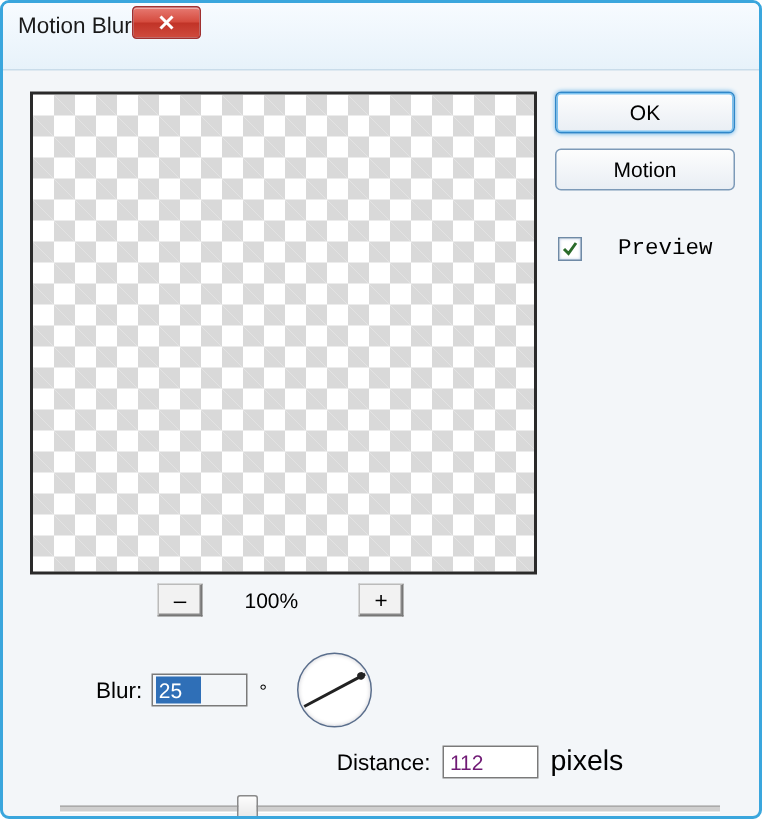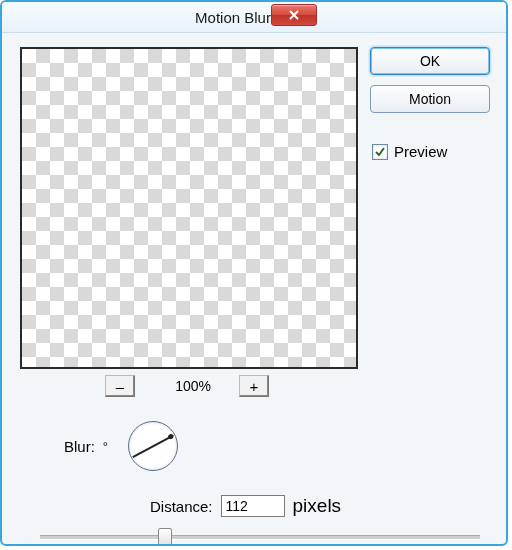--- a/index.html
+++ b/index.html
@@ -16,22 +16,22 @@
     border-radius: 6px;
     background: linear-gradient(#f7fbff, #eef5fb 30px, #f3f6f9 30px);
     position: relative;
     box-sizing: border-box;
     overflow: hidden;
   }
   .titlebar {
     height: 30px;
     display: flex;
     align-items: center;
-    justify-content: center;
-    padding: 0 0 0 10px;
+    justify-content: flex-start;
+    padding: 0 0 14px 10px;
     background: linear-gradient(#f7fbff, #e7f2fa);
     border-bottom: 1px solid #c9dcea;
   }
   .title-text {
     color: #1a1a1a;
     font-size: 15px;
   }
   .close-btn {
     width: 44px;
     height: 20px;
@@ -79,21 +79,21 @@
     display: flex;
     align-items: center;
     justify-content: center;
     font-size: 15px;
     line-height: 1;
     box-shadow: inset -1px -1px 0 #888;
   }
   .zoom-val {
     font-size: 14px;
     min-width: 48px;
-    text-align: right;
+    text-align: left;
   }
   .angle-row {
     display: flex;
     align-items: center;
     margin-top: 24px;
     margin-left: 44px;
     gap: 6px;
   }
   .label {
     font-size: 15px;
@@ -161,26 +161,27 @@
     background: #222;
     border-radius: 50%;
     left: 50%;
     top: 50%;
     transform: translate(-50%, -50%) rotate(-28deg) translateX(20px);
   }
   .dist-row {
     display: flex;
     align-items: center;
     gap: 8px;
-    margin-top: 24px;
+    margin-top: 12px;
     margin-left: 130px;
+    justify-content: center;
   }
   .dist-input {
     width: 64px;
-    color: #000000;
+    color: #701a75;
   }
   .unit {
     font-size: 19px;
   }
   .slider-track {
     position: relative;
     margin-top: 10px;
     margin-left: 20px;
     width: 440px;
     height: 20px;
@@ -223,23 +224,24 @@
     font-family: inherit;
     cursor: pointer;
   }
   .btn.primary {
     border: 1px solid #2f87c9;
     box-shadow: 0 0 0 1px #7cc2ef inset, 0 0 3px #6ab5e8;
   }
   .checkbox-row {
     display: flex;
     align-items: center;
-    gap: 6px;
+    gap: 24px;
     margin-top: 20px;
     margin-left: 2px;
+    font-family: Liberation Mono, monospace;
   }
   .checkbox {
     width: 14px;
     height: 14px;
     border: 1px solid #6f8aa6;
     background: #fff;
     display: inline-flex;
     align-items: center;
     justify-content: center;
     box-shadow: inset 0 0 2px rgba(100,140,200,0.5);
@@ -268,20 +270,23 @@
         <span>–</span>
       </div>
       <span class="zoom-val">100%</span>
       <div class="zoom-btn">
         <span>+</span>
       </div>
     </div>
 
     <div class="angle-row">
       <span class="label">Blur:</span>
+      <span class="angle-input-wrap">
+        <input class="text-input angle-input" value="25" style="">
+      </span>
       <span class="deg">°</span>
       <div class="angle-dial">
         <div class="needle"></div>
         <div class="dot"></div>
       </div>
     </div>
 
     <div class="dist-row">
       <span class="label">Distance:</span>
       <input class="text-input dist-input" value="112" style="">

